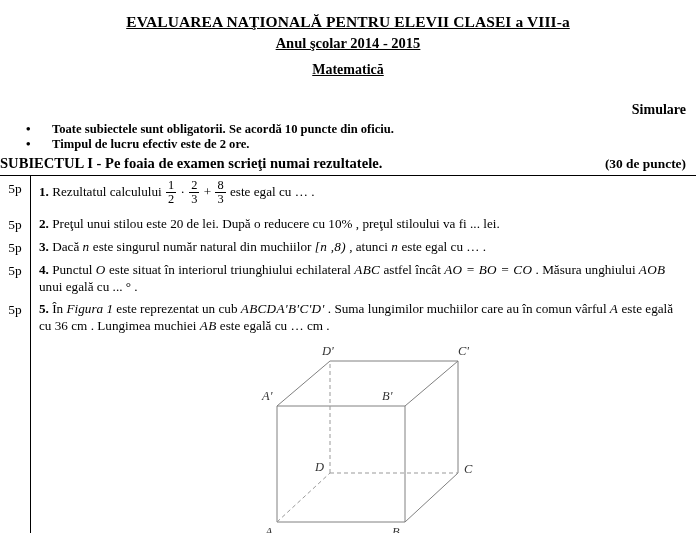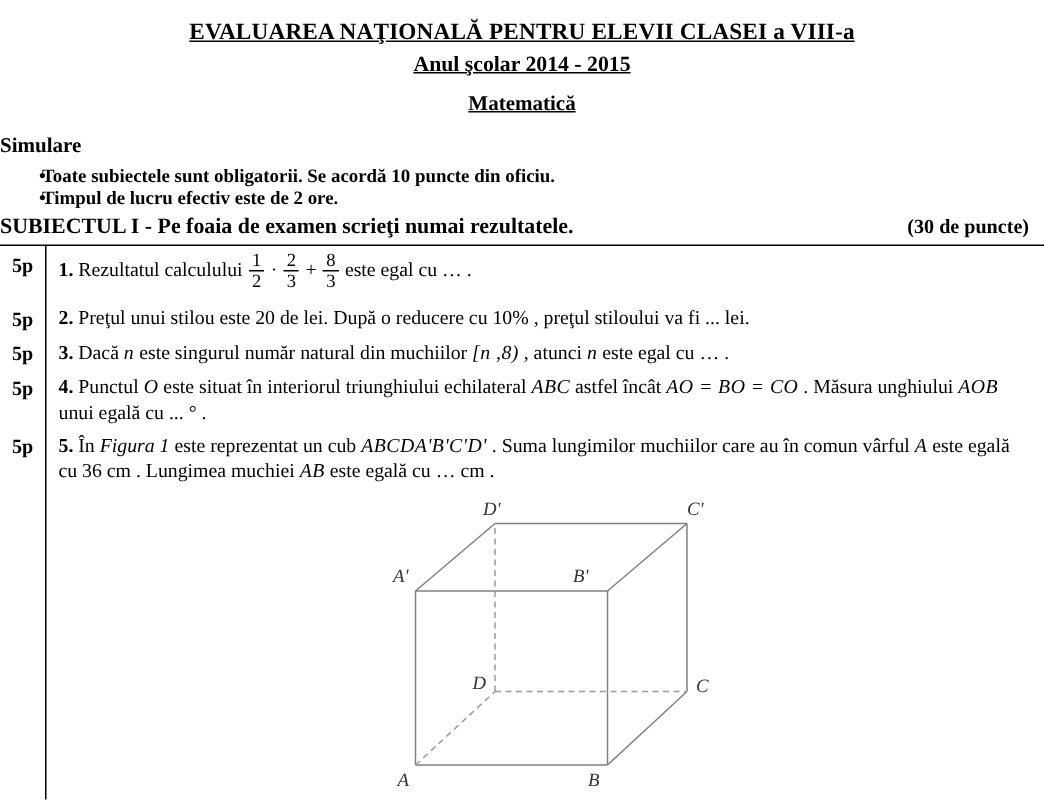--- a/index.html
+++ b/index.html
@@ -34,39 +34,40 @@
     line-height: 20px;
     margin-top: 1px;
   }
   .title-line3 {
     font-weight: bold;
     font-size: 14px;
     line-height: 20px;
     margin-top: 7px;
   }
   .simulare-row {
-    text-align: left;
-    margin-top: 8px;
+    text-align: right;
+    padding-right: 10px;
+    margin-top: 20px;
   }
   .simulare {
     font-weight: bold;
     font-size: 14px;
   }
 
   
   .bullets {
     margin: 4px 0 0 0;
     padding: 0;
     list-style: none;
   }
   .bullets li {
     font-weight: bold;
     font-size: 12.6px;
     line-height: 15px;
-    padding-left: 28px;
+    padding-left: 52px;
     position: relative;
   }
   .bullets li::before {
     content: "\2022";
     position: absolute;
     left: 26px;
     top: -1px;
     font-size: 13px;
   }
 
@@ -103,21 +104,21 @@
     background: #000;
   }
   .prow {
     display: flex;
     align-items: flex-start;
   }
   .pcol-points {
     width: 30px;
     flex: 0 0 30px;
     text-align: center;
-    font-weight: bold;
+    font-weight: normal;
     font-size: 13.4px;
     padding-top: 5px;
   }
   .pcol-body {
     flex: 1 1 auto;
     padding-left: 9px;
     padding-top: 3px;
     font-size: 13.2px;
     line-height: 17px;
     padding-right: 19px;

